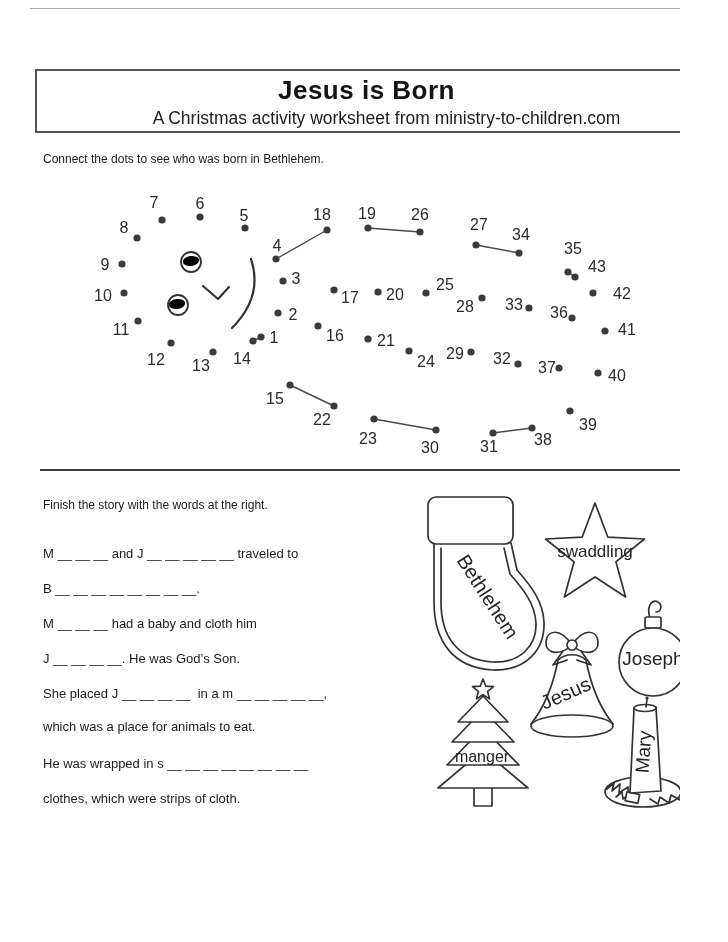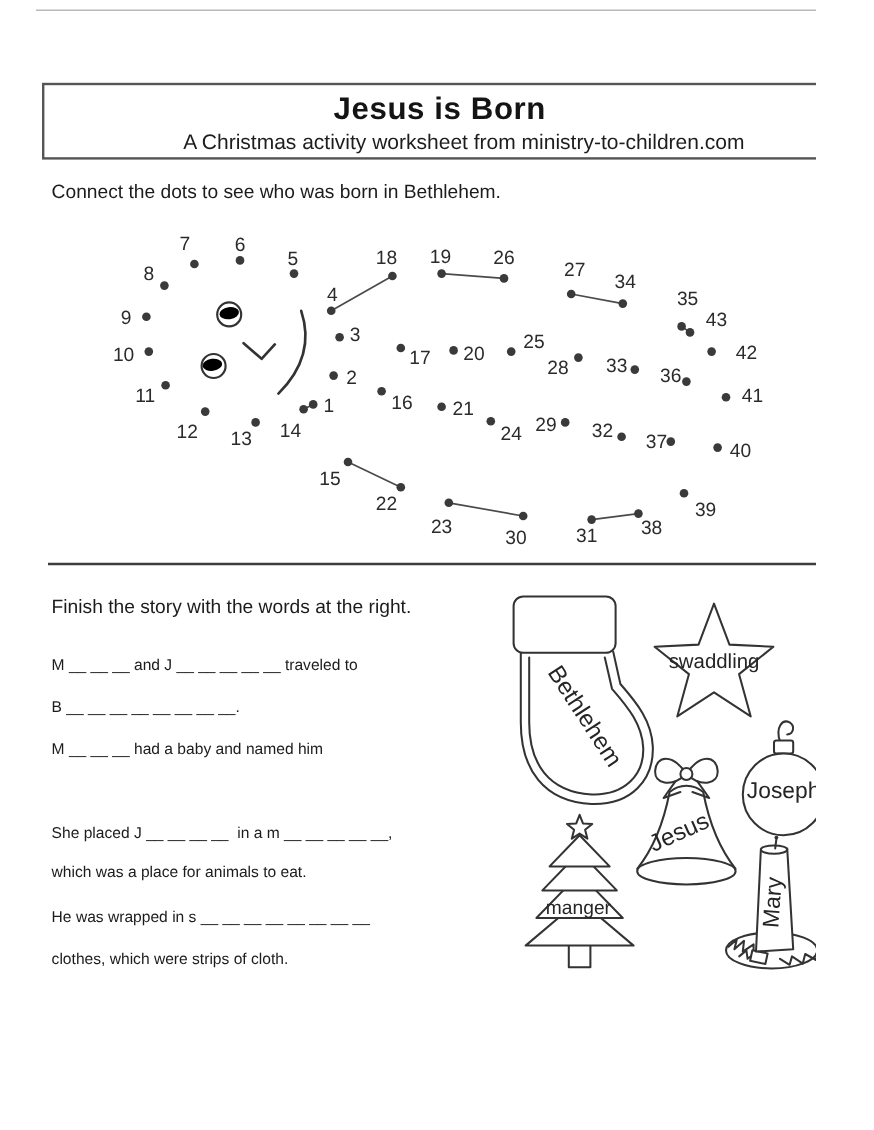--- a/index.html
+++ b/index.html
@@ -7,21 +7,21 @@
     position:relative;width:680px;height:942px;background:#ffffff;overflow:hidden;
     font-family:"Liberation Sans",sans-serif;color:#222;
   }
   .top-rule{position:absolute;left:30px;top:8px;width:668px;height:0;border-top:1px solid #a9a9a9;}
   .header-box{
     position:absolute;left:35px;top:69px;width:659px;height:60px;
     border:2px solid #555;background:#fff;text-align:center;
   }
   .title{margin-top:4px;font-size:26px;font-weight:bold;color:#141414;letter-spacing:.5px;}
   .subtitle{margin-top:2px;font-size:17.5px;color:#1d1d1d;margin-left:40px;}
-  .instruction{position:absolute;left:43px;font-size:16px;color:#1c1c1c;}
+  .instruction{position:absolute;left:43px;font-size:12px;color:#1c1c1c;}
   .instruction.connect{top:152px;}
   .instruction.finish{top:498px;text-align:right;}
   .story-line{position:absolute;left:43px;font-size:13px;color:#1c1c1c;white-space:pre;}
   svg.figure{position:absolute;left:0;top:0;pointer-events:none;}
   .dot{fill:#3a3a3a;}
   .dot-label{font-family:"Liberation Sans",sans-serif;font-size:16px;fill:#2b2b2b;text-anchor:middle;}
   .seg{stroke:#4a4a4a;stroke-width:1.4;}
   .outline{fill:none;stroke:#333;stroke-width:1.7;stroke-linejoin:round;stroke-linecap:round;}
   .outline-fill{fill:#fff;stroke:#333;stroke-width:1.7;stroke-linejoin:round;}
   .bank-label{font-family:"Liberation Sans",sans-serif;fill:#252525;text-anchor:middle;}
@@ -202,19 +202,20 @@
       <line class="outline" x1="646" y1="707" x2="647" y2="699"></line>
       <circle cx="647" cy="698" r="1.6" fill="#333"></circle>
       <text class="bank-label" x="644" y="758" font-size="19" transform="rotate(-86 644 752)">Mary</text>
     </g>
   </svg>
 
   <div class="instruction finish">Finish the story with the words at the right.</div>
 
   <div class="story-line" style="top:546px">M __ __ __ and J __ __ __ __ __ traveled to</div>
   <div class="story-line" style="top:581px">B __ __ __ __ __ __ __ __.</div>
-  <div class="story-line" style="top:616px">M __ __ __ had a baby and named him</div>
+  <div class="story-line" style="top:616px">M __ __ __ had a baby and cloth him</div>
+  <div class="story-line" style="top:651px">J __ __ __ __. He was God’s Son.</div>
   <div class="story-line" style="top:686px">She placed J __ __ __ __  in a m __ __ __ __ __,</div>
   <div class="story-line" style="top:719px">which was a place for animals to eat.</div>
   <div class="story-line" style="top:756px">He was wrapped in s __ __ __ __ __ __ __ __</div>
   <div class="story-line" style="top:791px">clothes, which were strips of cloth.</div>
 
 </div>
 
 </body></html>

